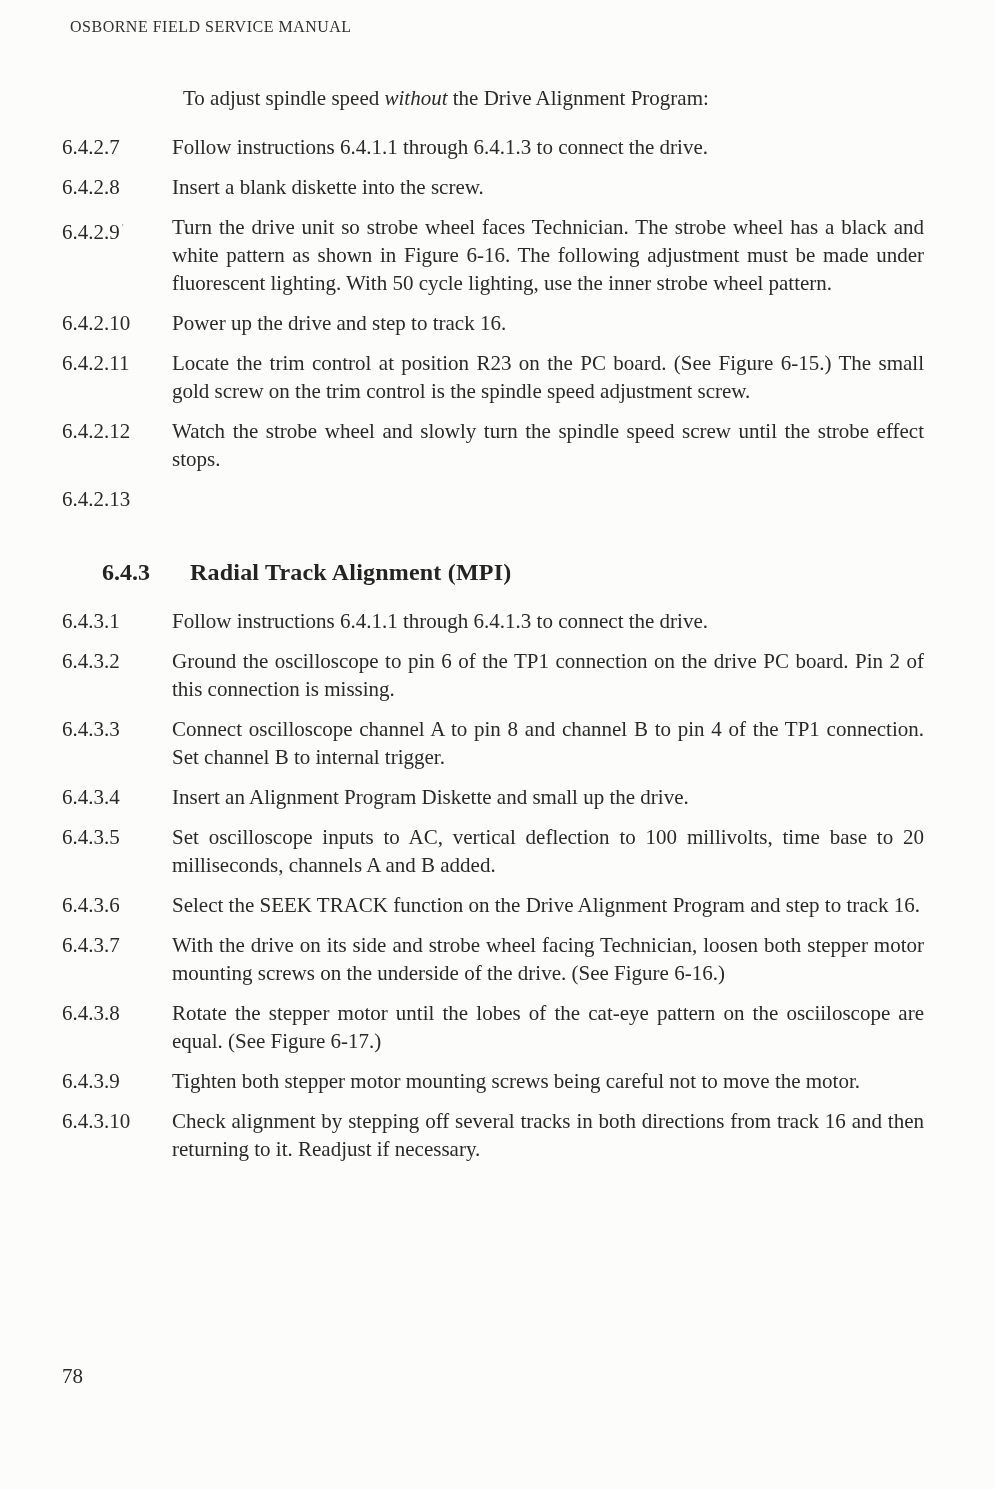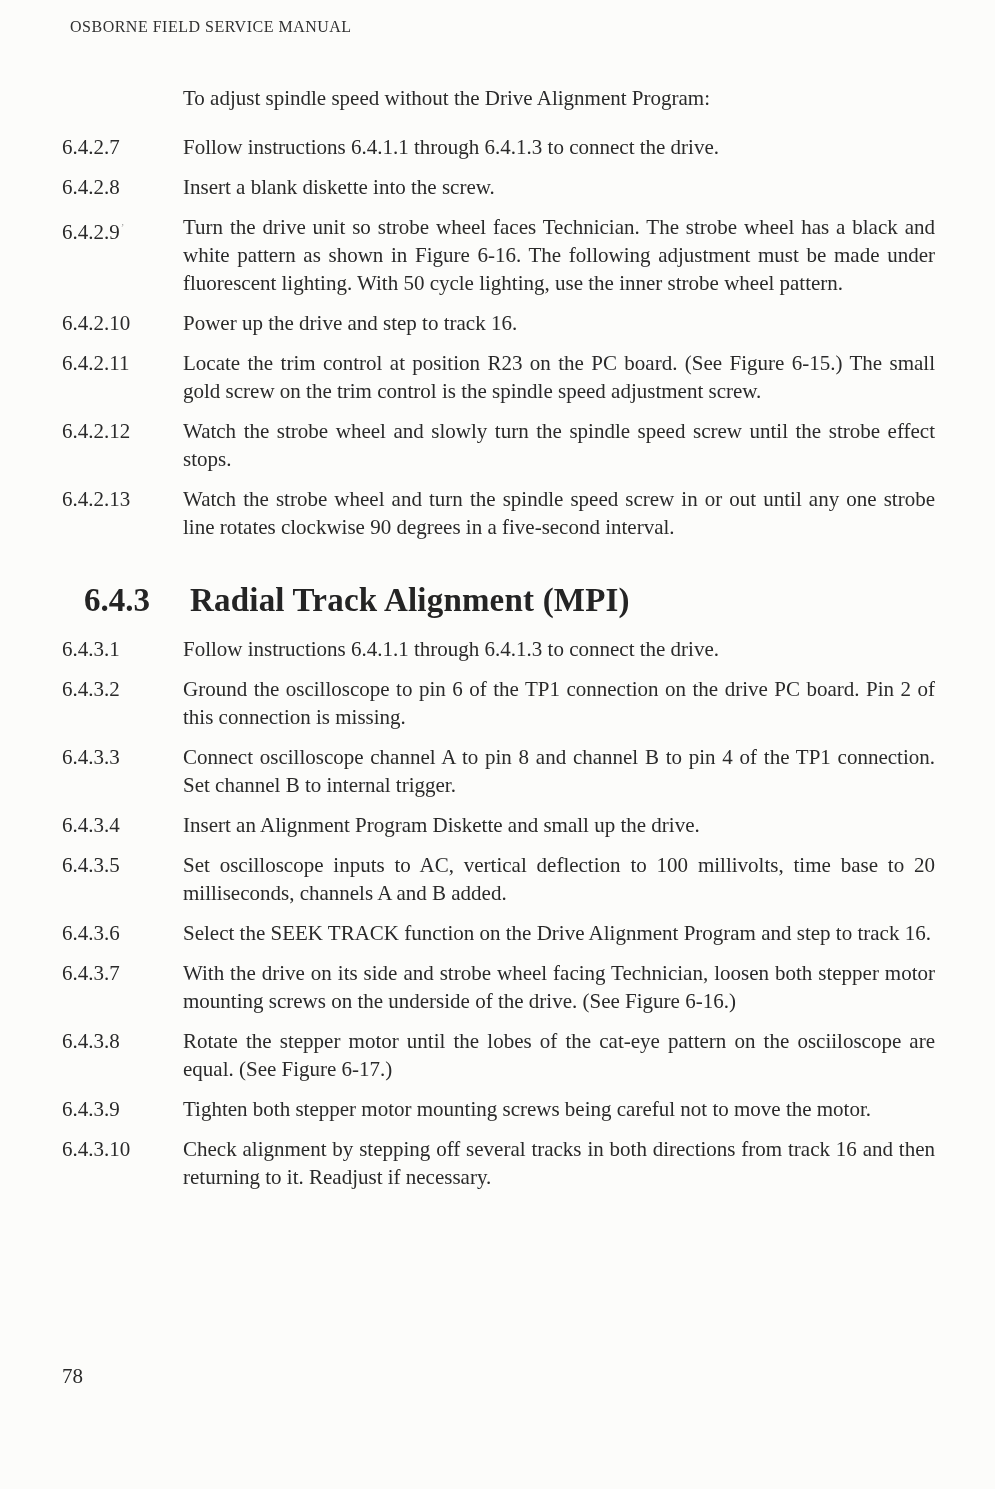--- a/index.html
+++ b/index.html
@@ -35,47 +35,47 @@
   .item {
     display: flex;
     margin-bottom: 12px;
   }
   .item .num {
     flex: 0 0 88px;
     text-align: left;
     white-space: nowrap;
   }
   .item .txt {
-    margin-left: 33px;
+    margin-left: 22px;
     width: 752px;
     text-align: justify;
   }
   .section-heading {
     display: flex;
     margin: 41px 0 17px 0;
     font-weight: bold;
-    font-size: 33px;
+    font-size: 24px;
     line-height: 36px;
     color: #242424;
   }
   .section-heading .h-num {
     flex: 0 0 88px;
     text-align: right;
   }
   .section-heading .h-title {
     margin-left: 40px;
     letter-spacing: 0.2px;
   }
   .page-number {
     position: absolute;
     left: 62px;
     top: 1364px;
     font-size: 21px;
   }
-  .it { }
+  .it { font-style: italic; }
   sup.mark {
     font-size: 11px;
     opacity: 0.45;
     margin-left: 1px;
   }
 </style>
 </head>
 <body>
 
 <div class="page">
@@ -104,21 +104,20 @@
         <div class="item">
           <div class="num">6.4.2.11</div>
           <div class="txt"><span>Locate the trim control at position R23 on the PC board. (See Figure 6-15.) The small gold screw on the trim control is the spindle speed adjustment screw.</span></div>
         </div>
         <div class="item">
           <div class="num">6.4.2.12</div>
           <div class="txt"><span>Watch the strobe wheel and slowly turn the spindle speed screw until the strobe effect stops.</span></div>
         </div>
         <div class="item">
           <div class="num">6.4.2.13</div>
-          <div class="txt"><span>Watch the strobe wheel and turn the spindle speed screw in or out until any one strobe line rotates </span><span class="it">clockwise</span><span> 90 degrees in a five-second interval.</span></div>
         </div>
       </div>
 
     <div class="section-heading">
       <span class="h-num">6.4.3</span>
       <span class="h-title">Radial Track Alignment (MPI)</span>
     </div>
 
     <div id="items-643">
         <div class="item">

